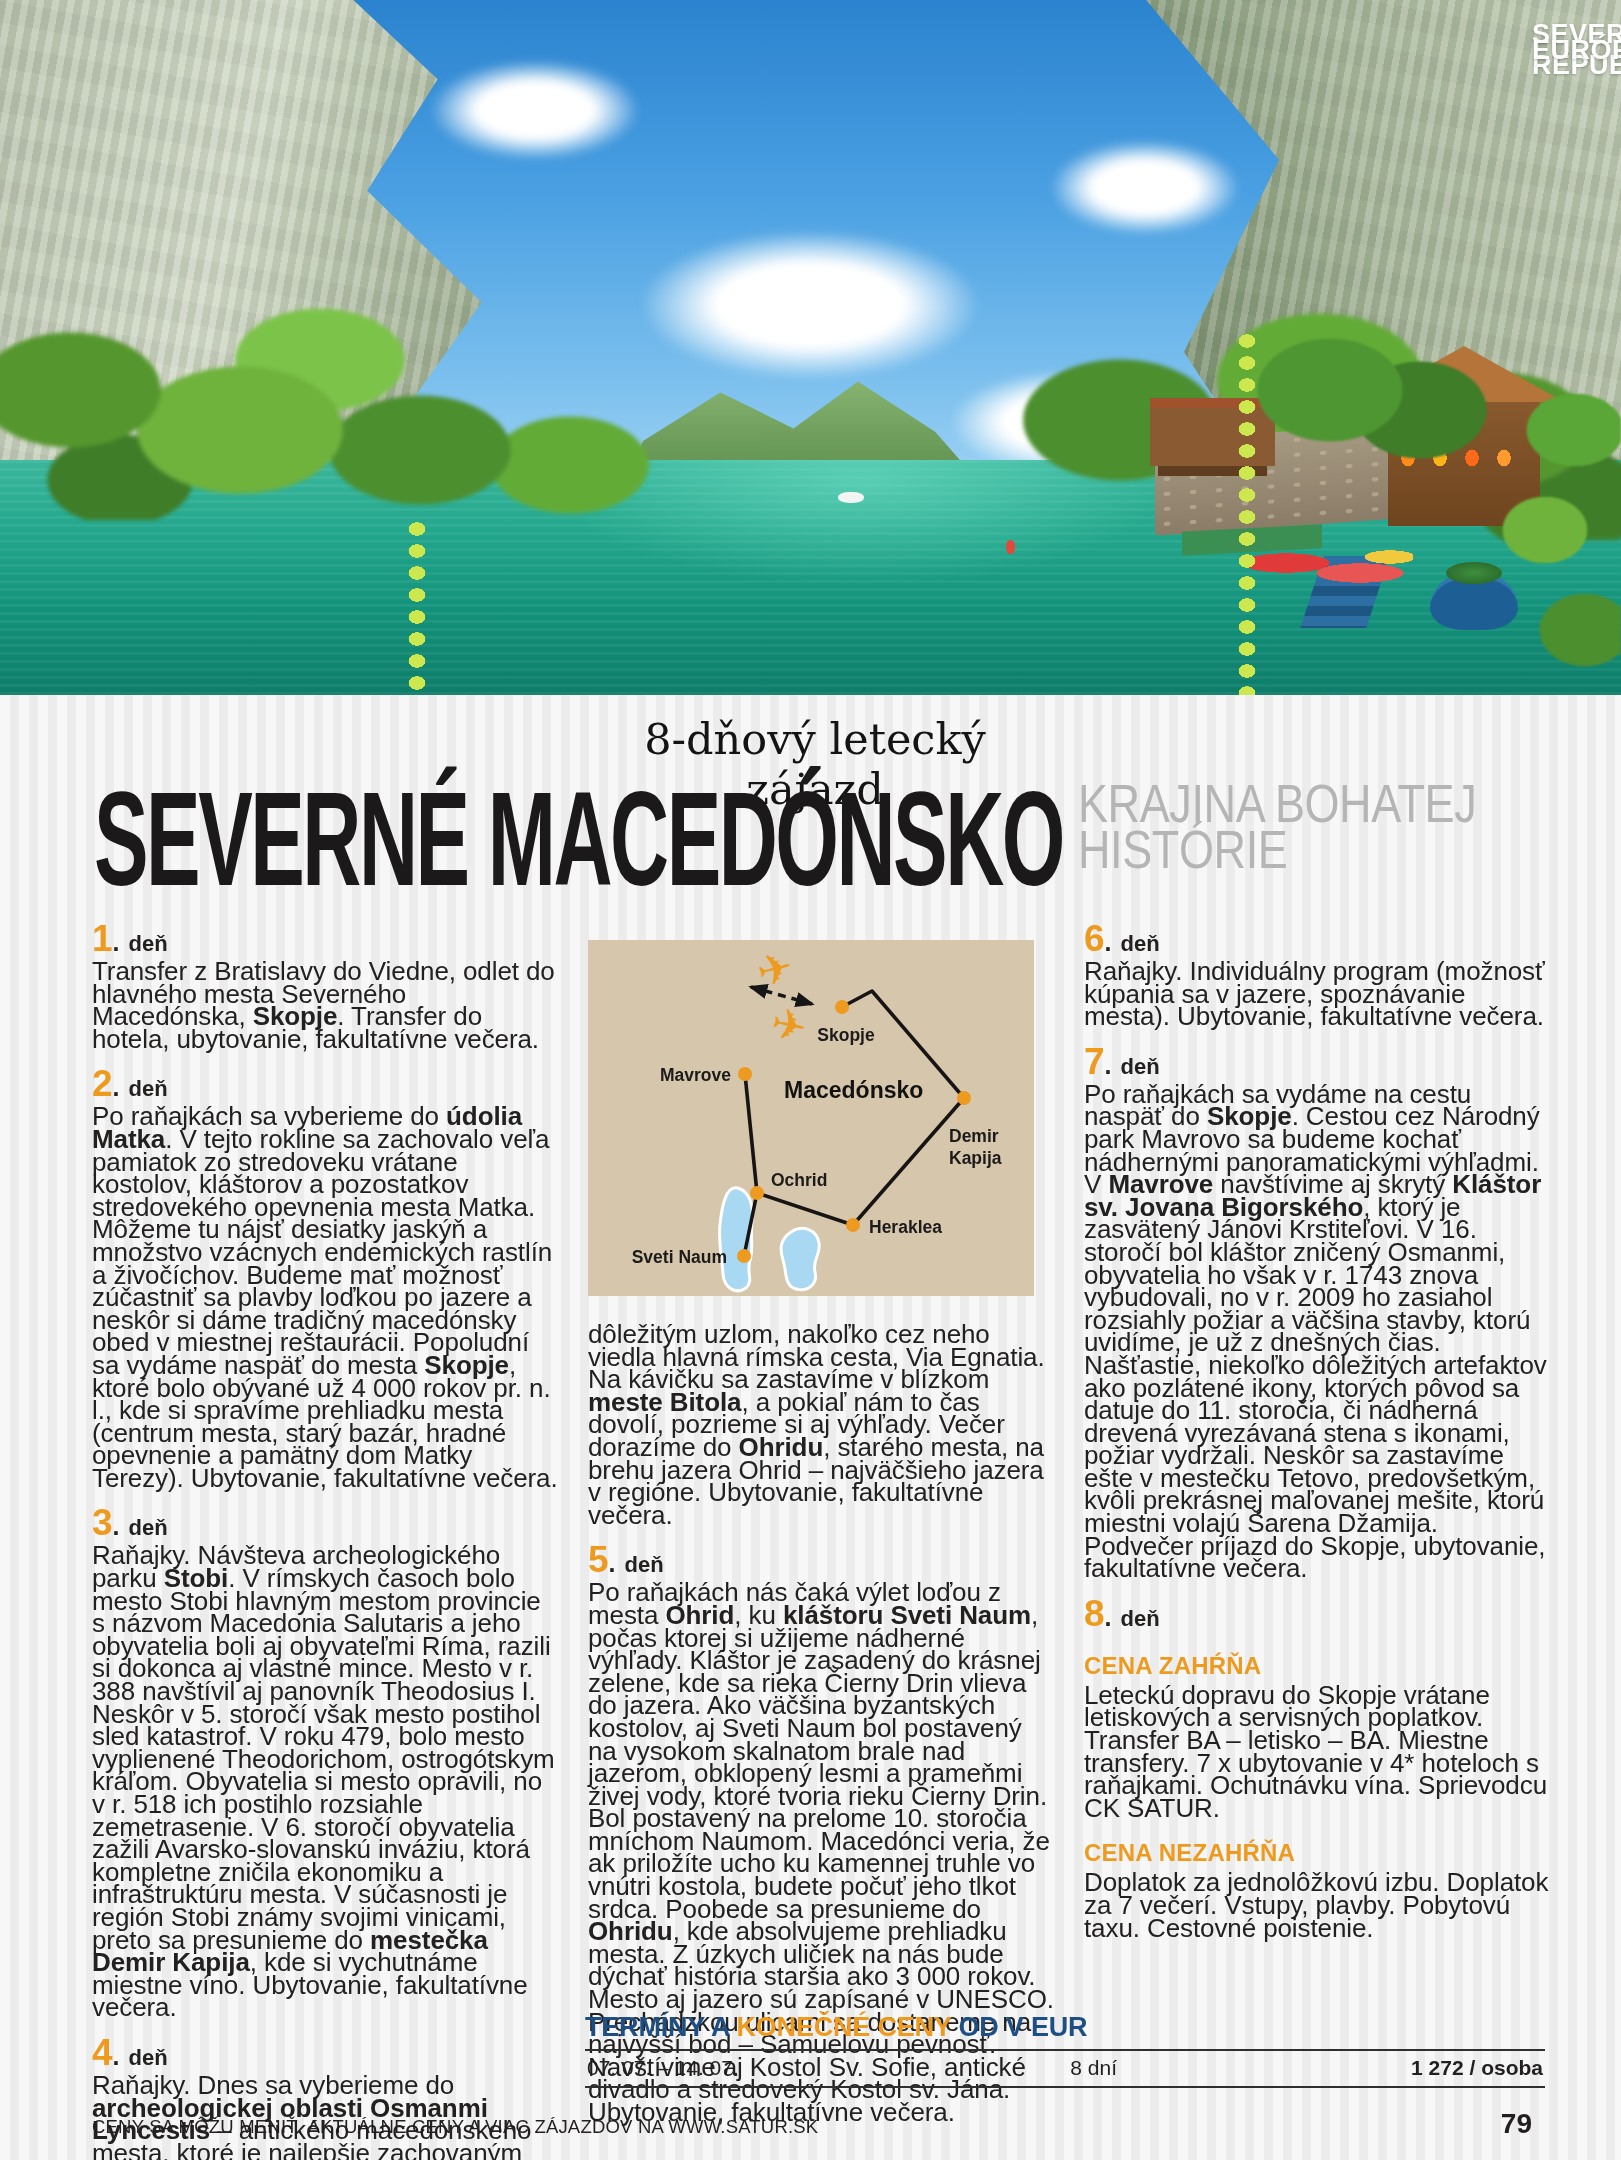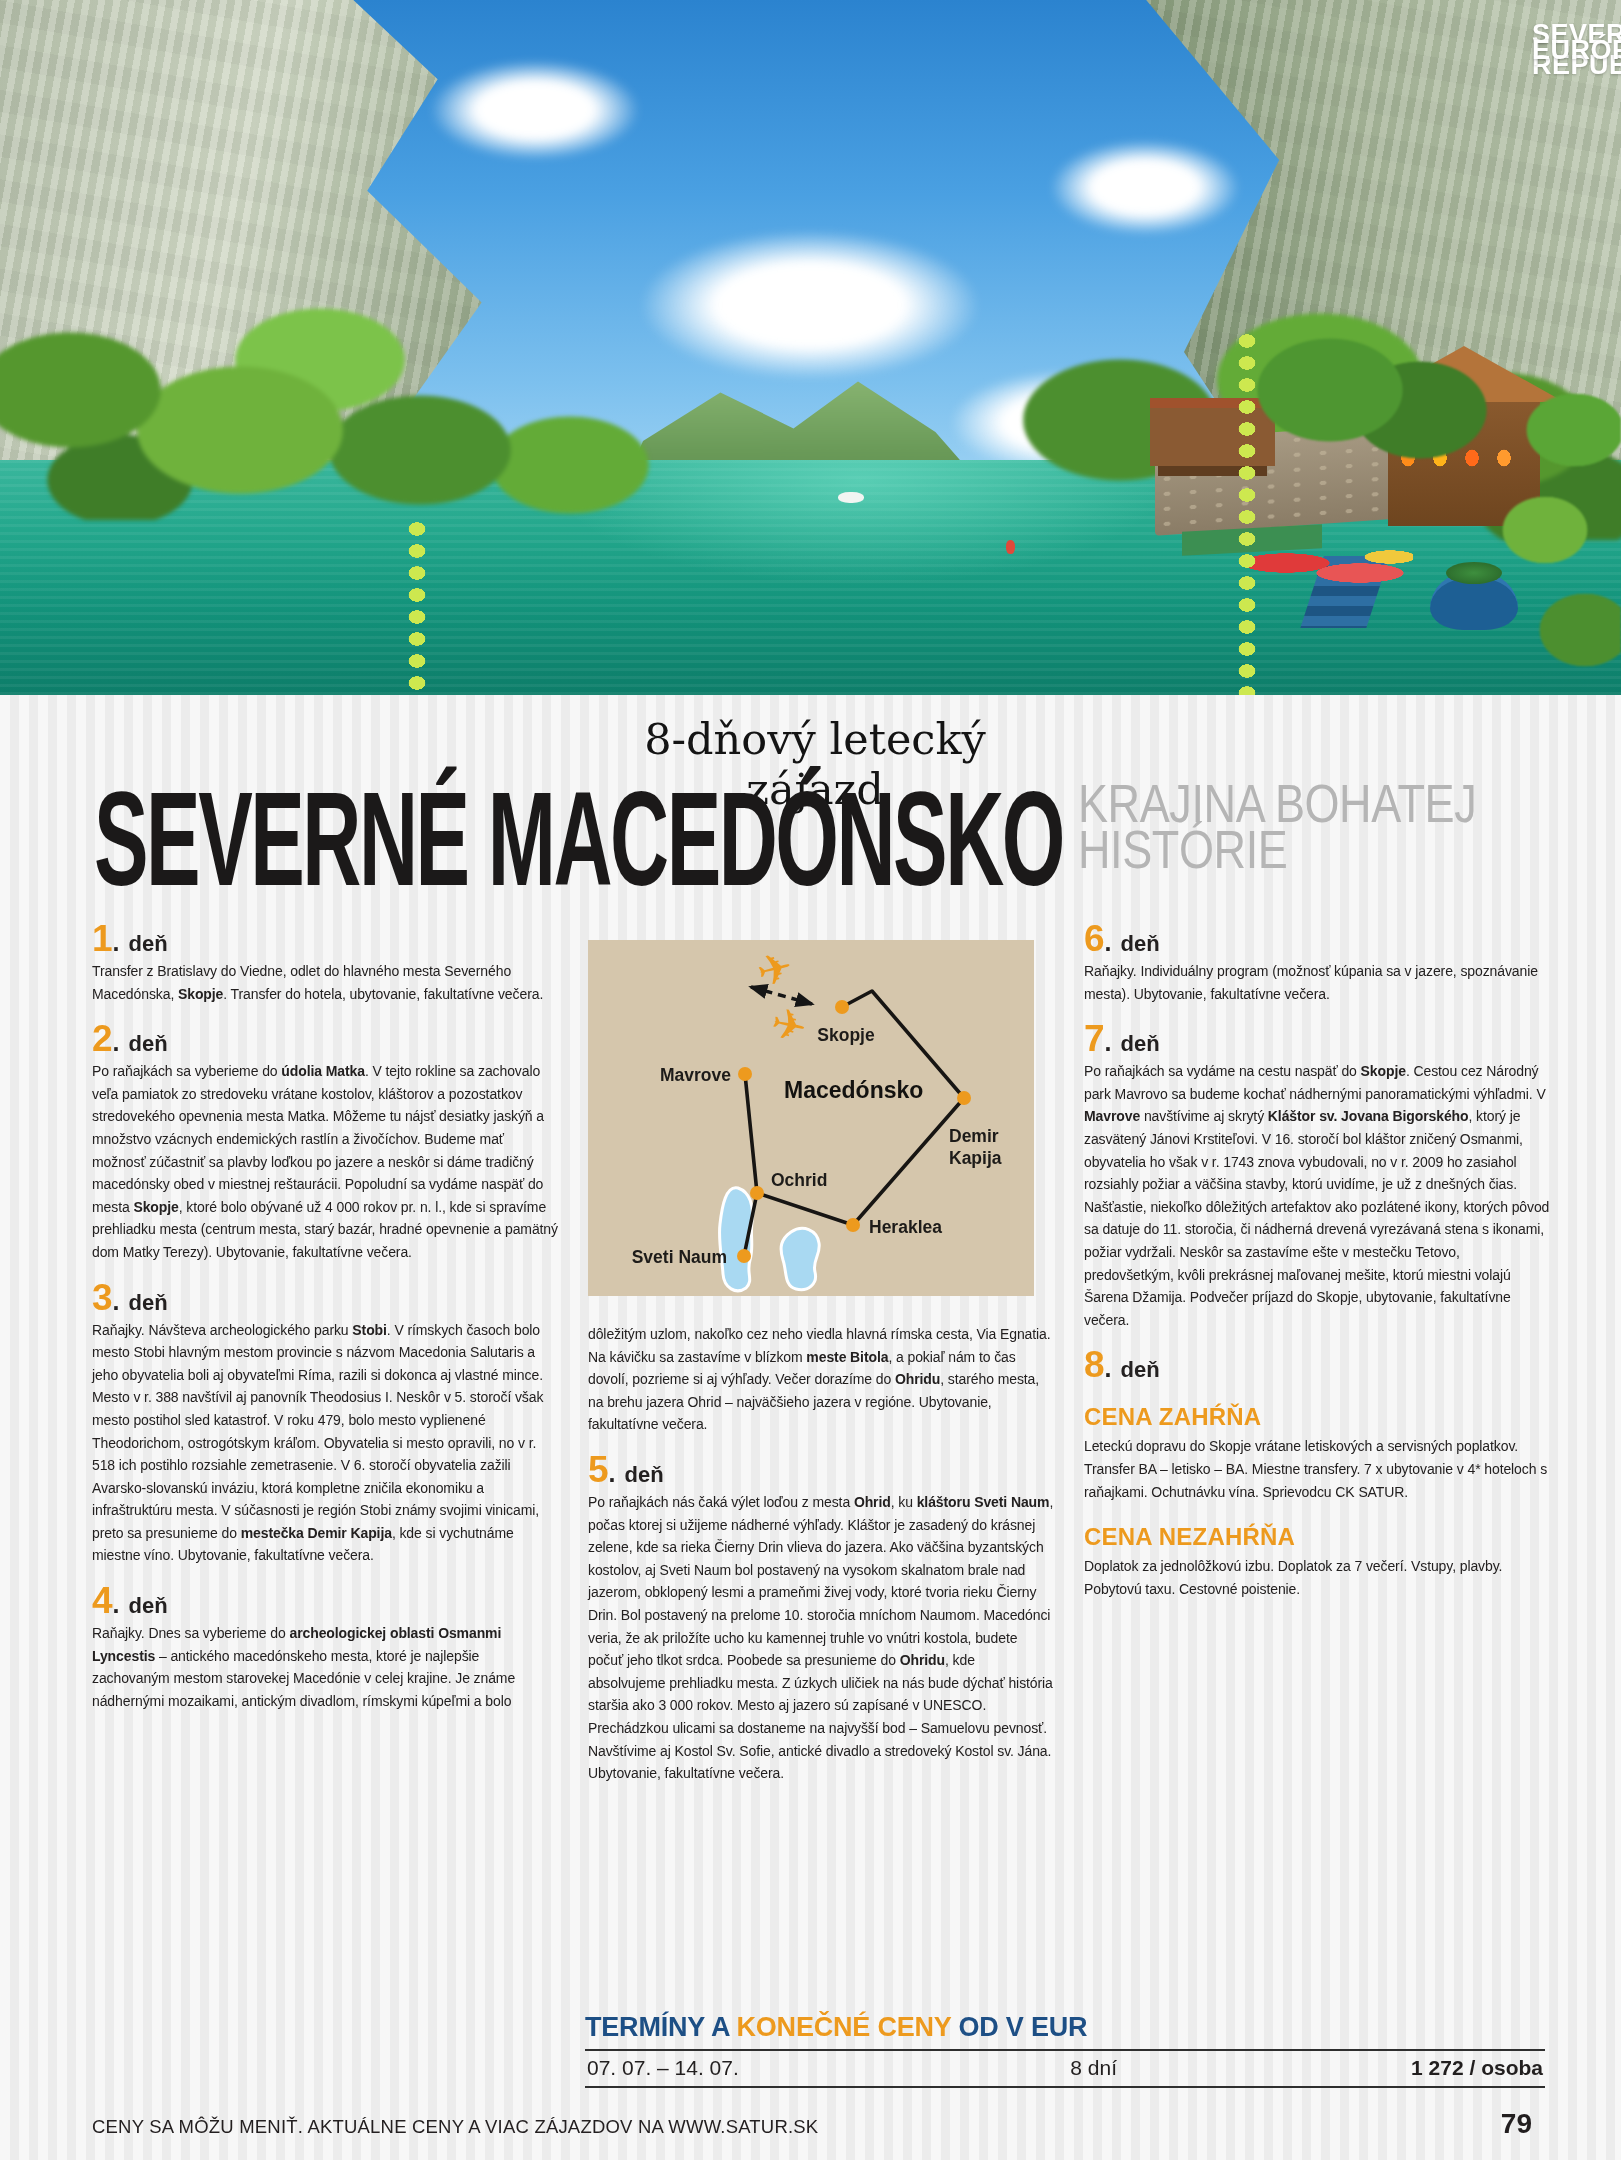--- a/index.html
+++ b/index.html
@@ -93,21 +93,21 @@
   .kicker{position:absolute;left:600px;top:714px;width:430px;text-align:center;
     font-family:"DejaVu Serif",serif;font-size:43px;color:#141414;}
   .main-title{position:absolute;left:94px;top:772px;font-size:134px;font-weight:bold;line-height:1;
     letter-spacing:-4px;white-space:nowrap;color:#1b1919;transform:scaleX(.61);transform-origin:left top;}
   .subtitle{position:absolute;left:1078px;top:781px;font-size:53px;line-height:46px;color:var(--gray);
     font-weight:normal;letter-spacing:-.5px;transform:scaleX(.85);transform-origin:left top;}
 
   
   .columns{position:absolute;left:92px;top:918px;width:1460px;display:flex;gap:28px;}
   .col{width:468px;flex:0 0 468px;}
-  .body-p{margin:0 0 10px 0;font-size:14px;line-height:22.6px;letter-spacing:-.1px;color:#232020;}
+  .body-p{margin:0 0 10px 0;font-size:26px;line-height:22.6px;letter-spacing:-.1px;color:#232020;}
   .body-p b{font-weight:bold;}
   .day-h{display:flex;align-items:baseline;margin:15px 0 3px 0;}
   .col > .day-h:first-child{margin-top:2px;}
   .day-num{font-size:37px;font-weight:bold;color:var(--accent);line-height:1;}
   .day-dot{font-size:25px;font-weight:bold;color:#232020;margin-right:9px;}
   .day-word{font-size:22px;font-weight:bold;color:#232020;}
   .h-orange{font-size:24px;font-weight:bold;color:var(--accent);letter-spacing:.2px;margin:20px 0 4px 0;}
   .map-box{width:446px;height:356px;margin:22px 0 27px 0;}
 
   

